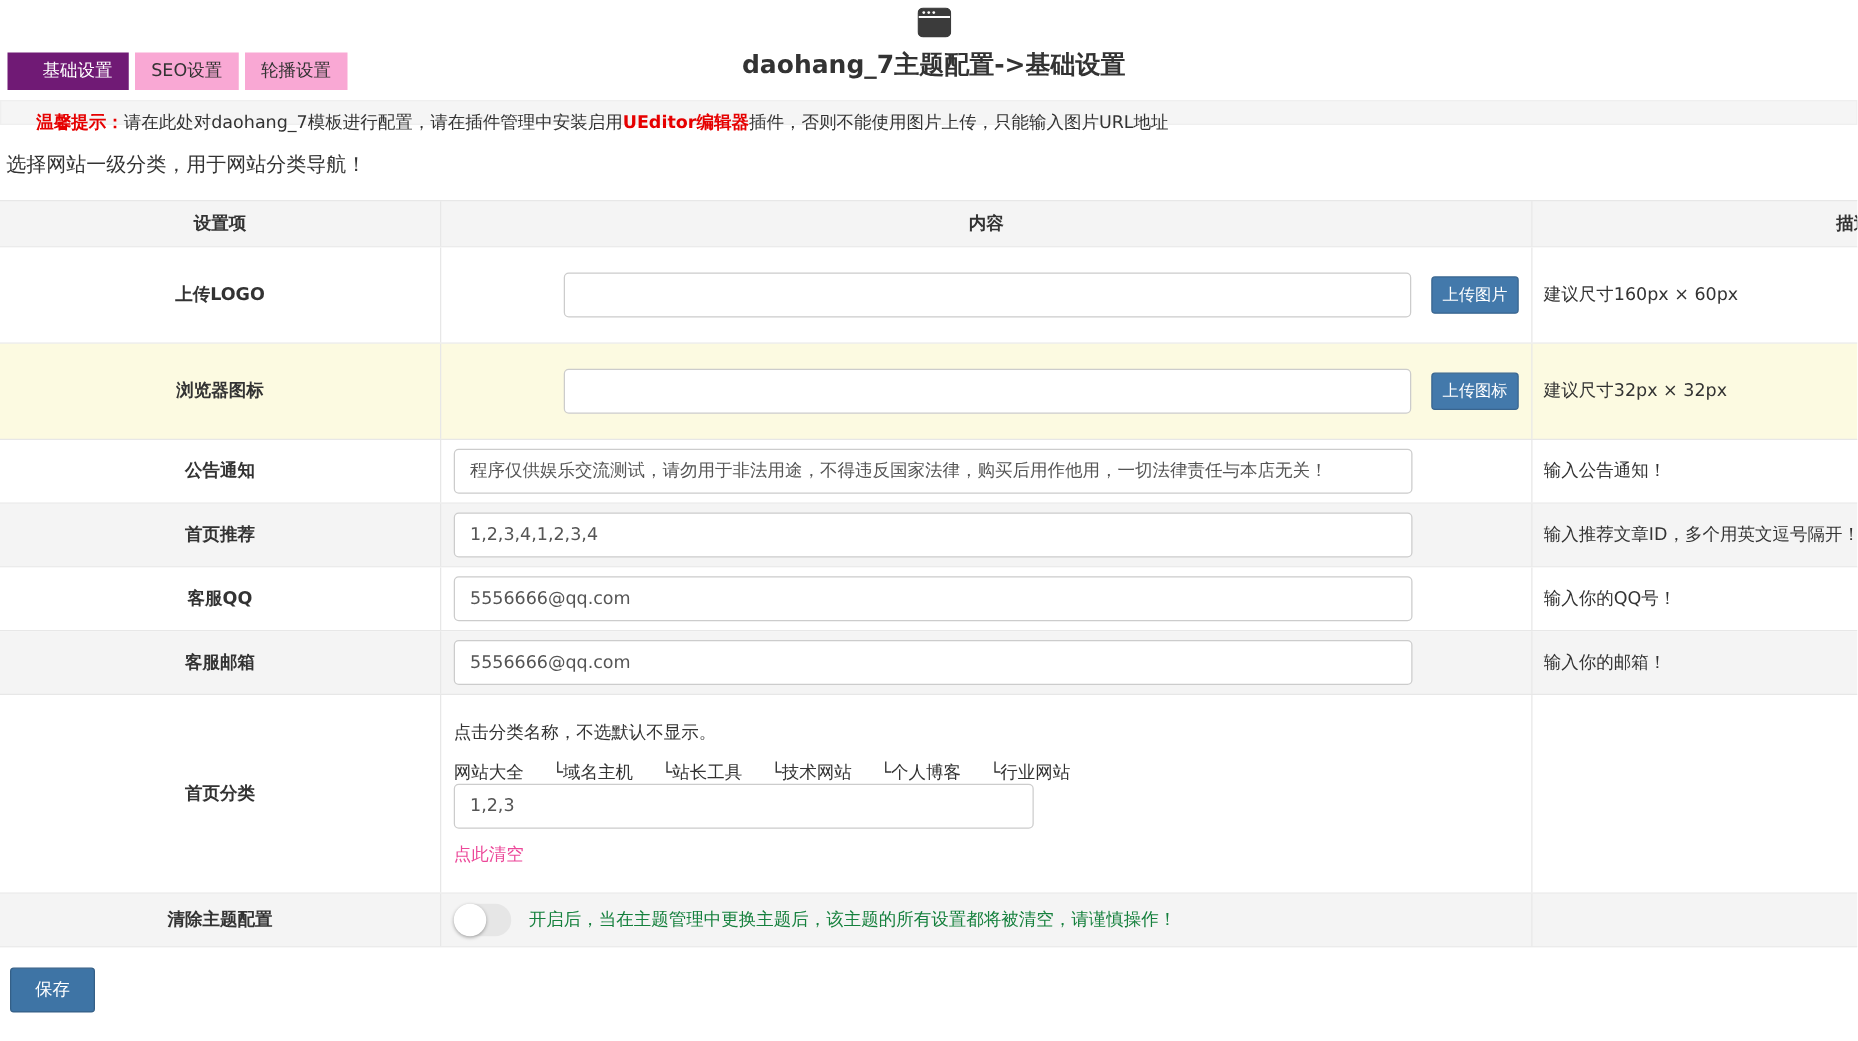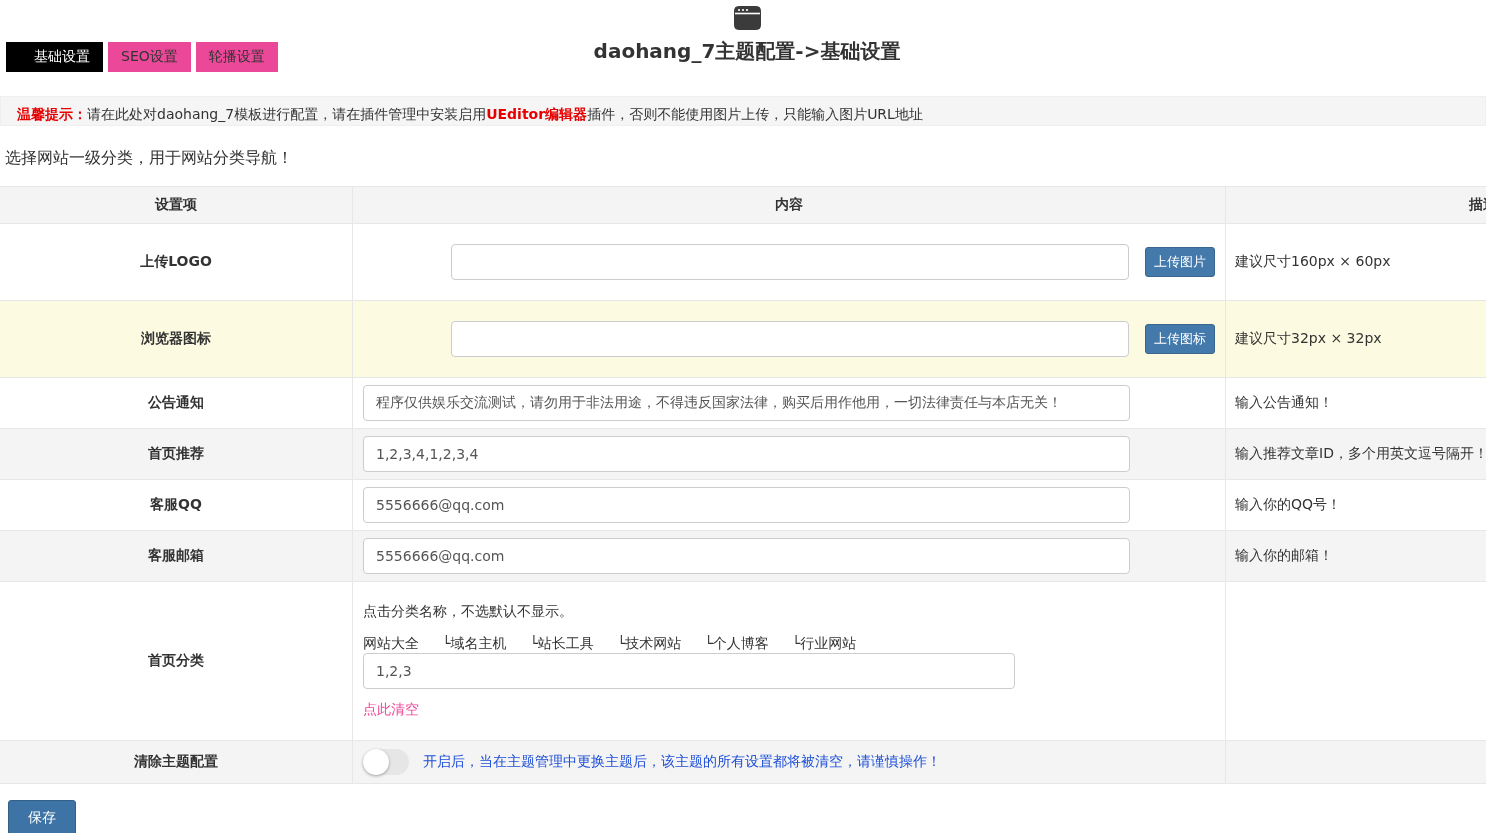--- a/index.html
+++ b/index.html
@@ -4,26 +4,26 @@
 <style>
   * { margin:0; padding:0; box-sizing:border-box; }
   html,body { width:1486px; height:833px; overflow:hidden; background:#fff;
     font-family:"DejaVu Sans","Liberation Sans",sans-serif; color:#333; font-size:14px; }
 
   .page-header { display:flex; align-items:center; gap:8px; padding:6px 0 0 8px; height:36px;flex-direction:column; }
   .app-icon { display:inline-flex; width:27px; height:24px; }
   .page-title { font-size:20px; font-weight:bold; color:#333; }
 
   .tabs { display:flex; gap:5px; padding-left:6px; margin-top:6px; }
-  .tab { display:inline-block; padding:6px 13px; background:#ec4899; color:#333;
+  .tab { display:inline-block; padding:6px 13px; background:#f9a8d4; color:#333;
          font-size:14px; cursor:pointer; }
-  .tab.active { background:#000000; color:#fff;padding-left:28px; }
-
-  .alert { margin-top:24px; height:30px; line-height:34px; background:#f5f5f5;
-           border:1px solid #efefef; padding-left:16px; font-size:14px; white-space:nowrap; }
+  .tab.active { background:#701a75; color:#fff;padding-left:28px; }
+
+  .alert { margin-top:8px; height:20px; line-height:34px; background:#f5f5f5;
+           border:1px solid #efefef; padding-left:28px; font-size:14px; white-space:nowrap; }
   .red-bold { color:#e60000; font-weight:bold; }
 
   .intro { margin-top:22px; padding-left:5px; font-size:16px; }
 
   
   .table-wrap { margin-top:17px; width:1486px; overflow:hidden; }
   .tbl { width:1740px; }
   .trow { display:flex; width:1740px; border-bottom:1px solid #e7e7e7; background:#fff; }
   .trow.head { background:#f4f4f4; border-top:1px solid #e7e7e7; height:38px; }
   .trow.stripe { background:#f4f4f4; }
@@ -37,40 +37,40 @@
   .r-upload { height:77px; }
   .r-input  { height:51px; }
   .r-cat    { height:159px; }
   .r-toggle { height:43px; }
 
   input[type=text] { border:1px solid #ccc; border-radius:4px; height:36px;
     padding:0 12px; font-size:14px; color:#555; background:#fff; outline:none;
     font-family:"DejaVu Sans","Liberation Sans",sans-serif; }
   .upload-input { width:678px; margin-left:98px; }
   .wide-input { width:767px; margin-left:10px; }
-  .cat-input { width:652px; }
+  .cat-input { width:464px; }
 
   .btn-upload { margin-left:16px; width:70px; height:30px; background:#4379ab; color:#fff;
     border:1px solid #39658f; border-radius:3px; font-size:13px; cursor:pointer;
     font-family:"DejaVu Sans","Liberation Sans",sans-serif; }
 
   
   .cat-box { padding-left:10px; display:flex; flex-direction:column; justify-content:center; }
   .cat-hint { font-size:14px; margin-bottom:14px; }
   .cat-list { display:flex; gap:23px; font-size:14px; }
   .cat-item { cursor:pointer; }
   .clear-link { margin-top:12px; color:#ec4899; font-size:14px; cursor:pointer; width:60px; }
 
   
   .toggle-wrap { padding-left:10px; display:flex; align-items:center; gap:14px; }
   .toggle { position:relative; width:46px; height:26px; background:#e6e6e6;
             border-radius:13px; cursor:pointer; flex:none; }
   .toggle .knob { position:absolute; left:0; top:0; width:26px; height:26px;
     background:#fff; border-radius:50%; box-shadow:0 1px 3px rgba(0,0,0,.35); }
-  .toggle-warning { color:#1d4ed8; font-size:14px; }
+  .toggle-warning { color:#15803d; font-size:14px; }
 
   .save-btn { margin:16px 0 0 8px; padding:8px 19px; background:#3e74a5; color:#fff;
     border:1px solid #345f87; border-radius:3px; font-size:14px; cursor:pointer;
     font-family:"DejaVu Sans","Liberation Sans",sans-serif; }
 </style>
 </head>
 <body>
 
 
 

